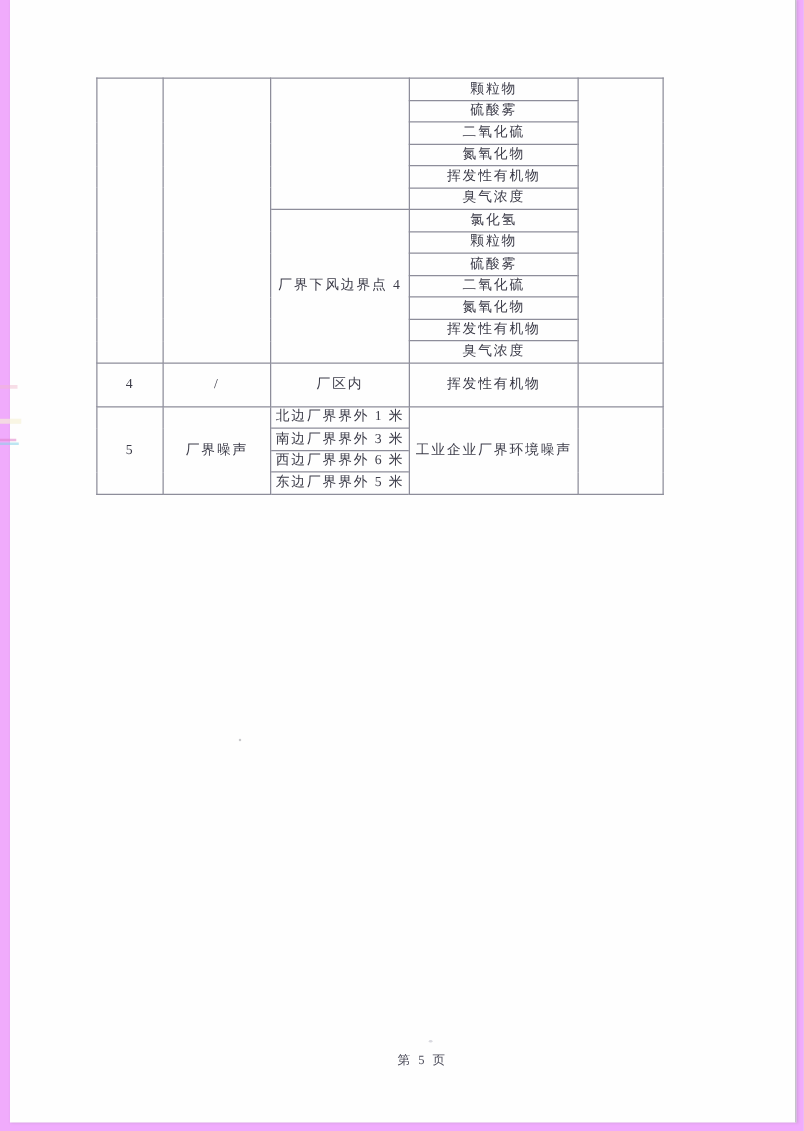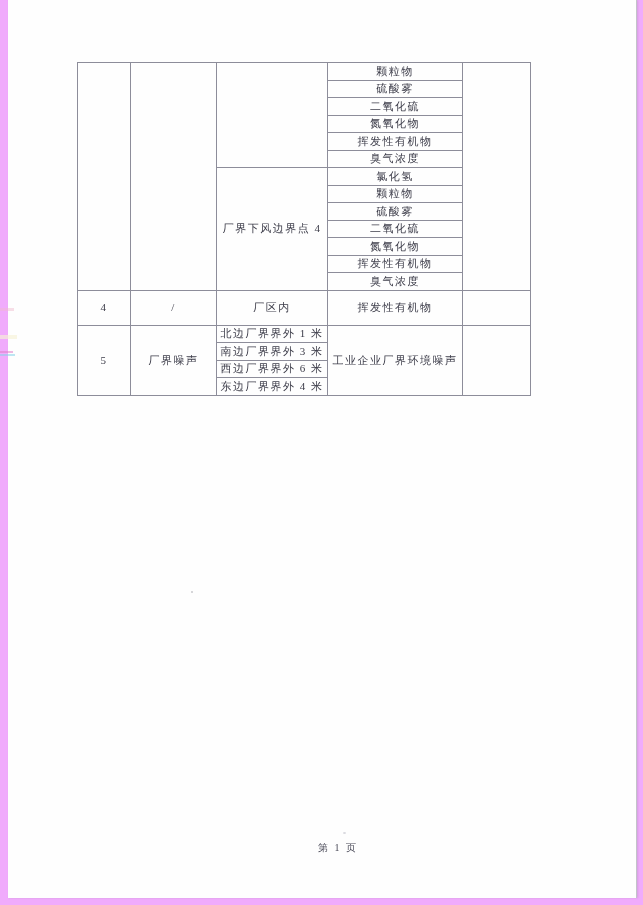--- a/index.html
+++ b/index.html
@@ -146,26 +146,26 @@
         <td rowspan="4">工业企业厂界环境噪声</td>
         <td rowspan="4"></td>
       </tr>
       <tr class="r-s">
             <td>南边厂界界外 3 米</td>
           </tr>
       <tr class="r-s">
             <td>西边厂界界外 6 米</td>
           </tr>
       <tr class="r-s">
-            <td>东边厂界界外 4 米</td>
+            <td>东边厂界界外 5 米</td>
           </tr>
     </tbody>
       </table>
 
-    <div class="footer">第 1 页</div>
+    <div class="footer">第 5 页</div>
 
     <div class="artifact a-speck1"></div>
     <div class="artifact a-speck2"></div>
   </div>
 
   <div class="artifact a-pink"></div>
   <div class="artifact a-cream"></div>
   <div class="artifact a-magenta"></div>
   <div class="artifact a-cyan"></div>
 </div>

